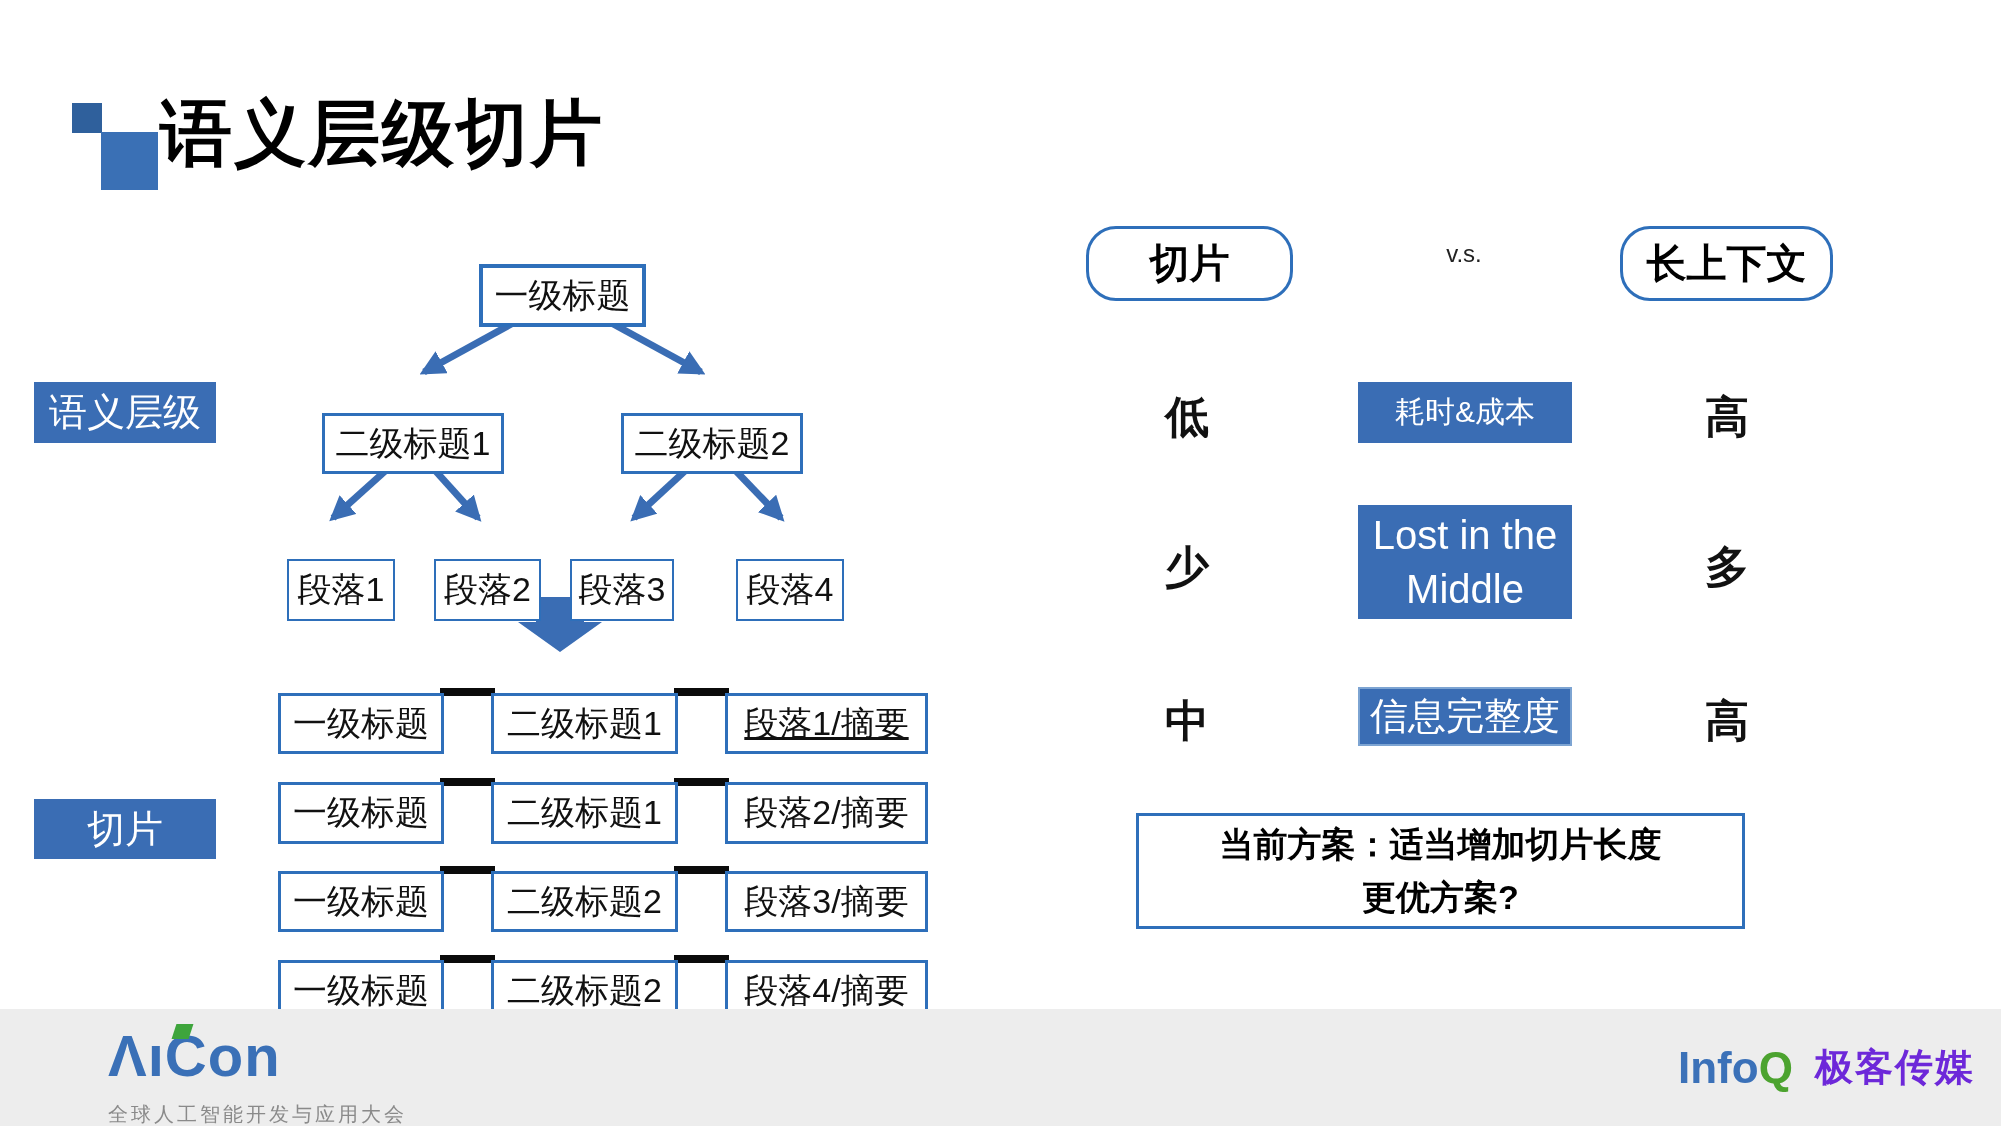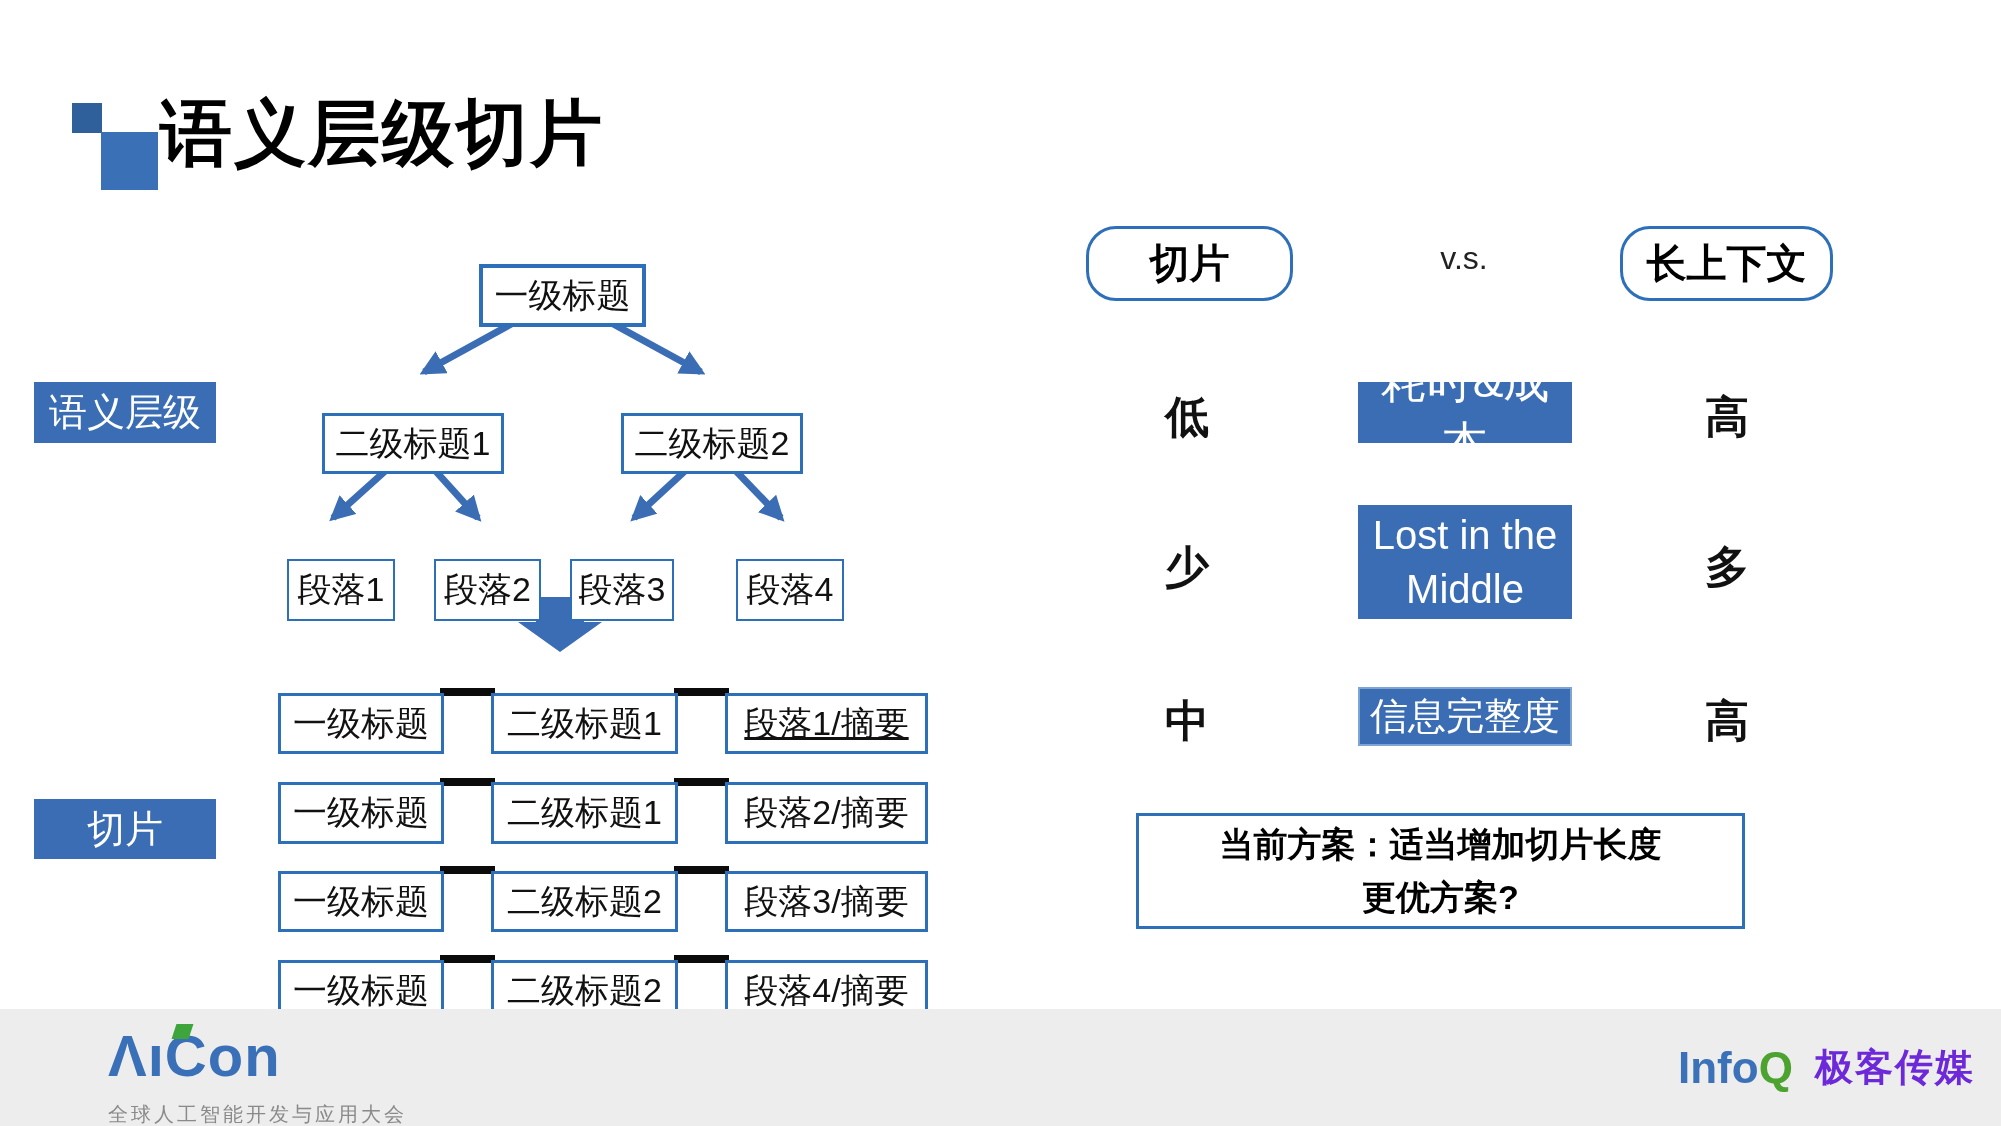--- a/index.html
+++ b/index.html
@@ -43,27 +43,27 @@
   .bar { position:absolute; height:8px; background:#0b0b0b; }
   
   .pill {
     position:absolute; background:#fff; border:3px solid #2e6fba; border-radius:30px;
     display:flex; align-items:center; justify-content:center;
     font-size:40px; font-weight:700; color:#000;
   }
   #pill-slice { left:1086px; top:226px; width:207px; height:75px; }
   #pill-context { left:1620px; top:226px; width:213px; height:75px; }
   #vs { position:absolute; left:1414px; top:240px; width:100px; text-align:center;
-        font-size:32px; font-weight:500; color:#222; }
+        font-size:24px; font-weight:500; color:#222; }
   .cmp-char { position:absolute; width:90px; text-align:center; font-size:44px;
               font-weight:600; color:#111; }
   #c1l { left:1142px; top:388px; } #c1r { left:1682px; top:388px; }
   #c2l { left:1142px; top:538px; } #c2r { left:1682px; top:538px; }
   #c3l { left:1142px; top:692px; } #c3r { left:1682px; top:692px; }
-  #m1 { left:1358px; top:382px; width:214px; height:61px; font-size:46px; }
+  #m1 { left:1358px; top:382px; width:214px; height:61px; font-size:30px; }
   #m2 { left:1358px; top:505px; width:214px; height:114px; font-size:40px;
         line-height:1.35; white-space:normal; padding:0 14px; }
   #m3 { left:1358px; top:687px; width:214px; height:59px; font-size:38px;
         border:2px solid #7da4d2; }
   #note {
     position:absolute; left:1136px; top:813px; width:609px; height:116px;
     border:3px solid #2e6fba; background:#fff;
     display:flex; flex-direction:column; align-items:center; justify-content:center;
     font-size:34px; font-weight:700; color:#000; line-height:1.55;
   }

